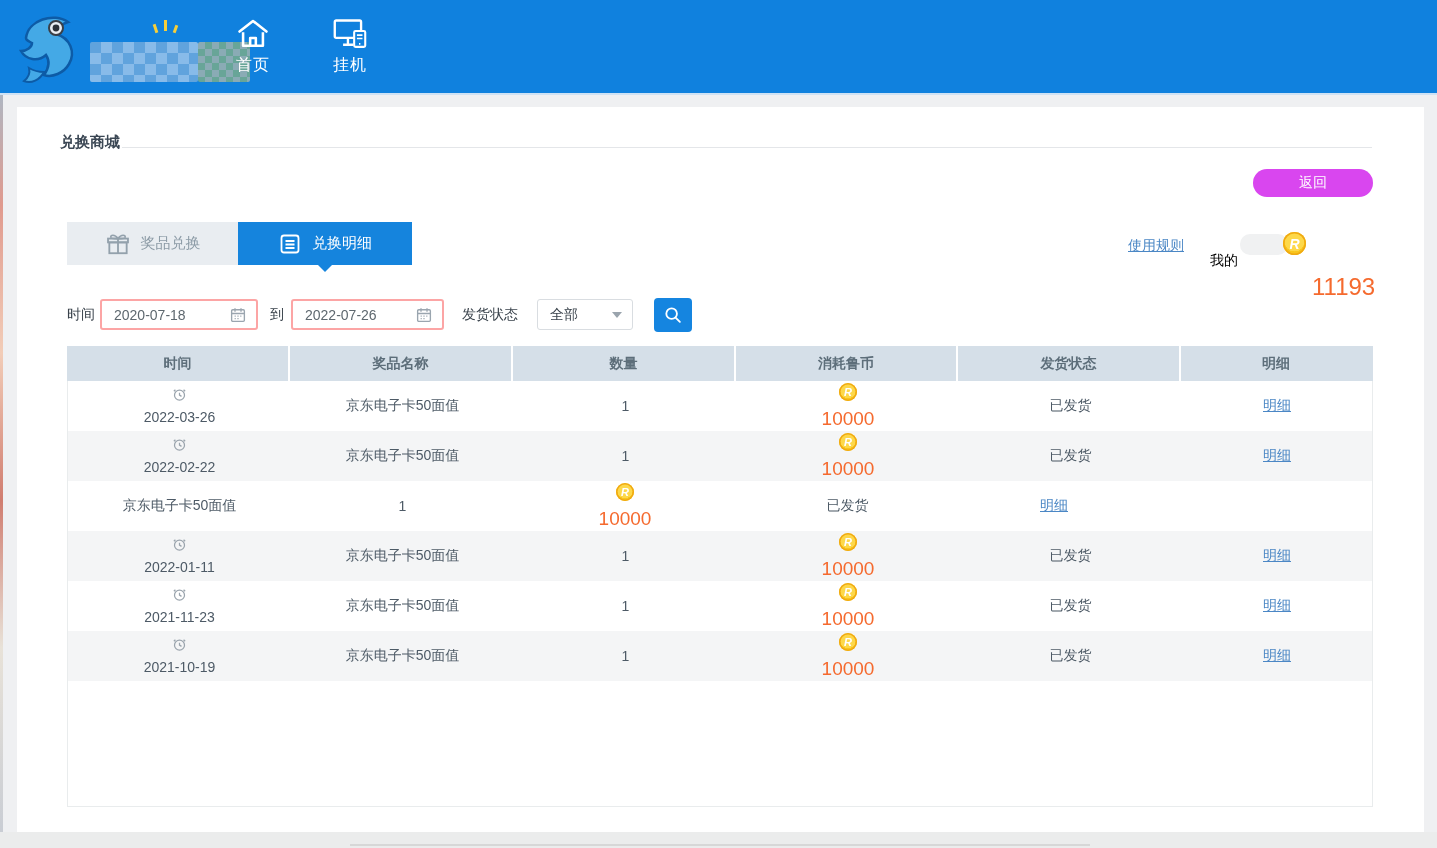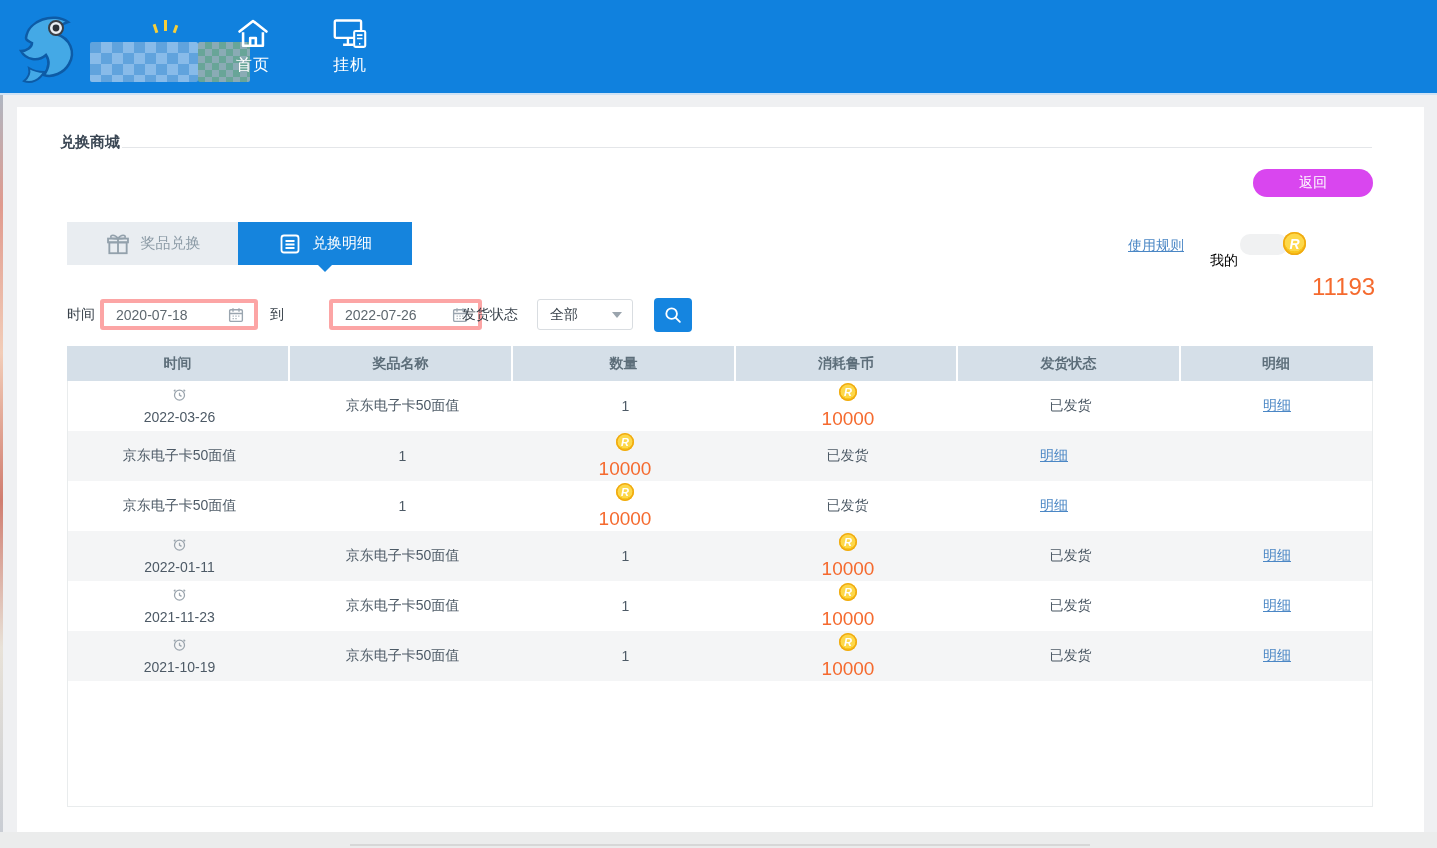--- a/index.html
+++ b/index.html
@@ -61,23 +61,23 @@
     background:radial-gradient(circle at 50% 42%, #fdd84a 0 55%, #F9C51D 56%); color:#fff; font-weight:bold; font-style:italic;
     box-shadow:inset 0 0 0 1.5px #f0aa12; }
   .coin-big { position:absolute; left:1266px; top:125px; width:23px; height:23px; font-size:14px; }
   .balance { position:absolute; left:1295px; top:120px; font-size:24px; color:#F56A2E;margin-top:46px; }
 
   
   .filter-label { position:absolute; top:199px; font-size:14px; color:#39424B; }
   .fl-time { left:50px; }
   .fl-to { left:253px; }
   .fl-status { left:445px; }
-  .date-input { position:absolute; top:192px; width:158px; height:31px; border:4px solid #fca5a5; border-radius:3px; background:#fff; display:flex; align-items:center; }
+  .date-input { position:absolute; top:192px; width:158px; height:31px; border:2px solid #fca5a5; border-radius:3px; background:#fff; display:flex; align-items:center; }
   .di-1 { left:83px; }
-  .di-2 { left:274px; width:153px;margin-left:38px; }
+  .di-2 { left:274px; width:153px; }
   .date-input input { border:none; outline:none; width:100%; font-size:14px; color:#5E686F; padding-left:12px; font-family:inherit; background:transparent; }
   .date-input .cal { margin-right:9px; flex:none; }
   .status-select { position:absolute; left:520px; top:192px; width:96px; height:31px; border:1px solid #D9DDE1; border-radius:3px;
     display:flex; align-items:center; cursor:pointer; background:#fff; }
   .status-select .sel-text { font-size:14px; color:#39424B; padding-left:12px; flex:1; }
   .caret { width:0; height:0; border-left:5px solid transparent; border-right:5px solid transparent; border-top:6px solid #9aa4ad; margin-right:10px; }
   .search-btn { position:absolute; left:637px; top:191px; width:38px; height:34px; border:none; border-radius:4px;
     background:#1585E0; cursor:pointer; display:flex; align-items:center; justify-content:center; }
 
   
@@ -249,20 +249,28 @@
             </div>
           <div class="gc c5">
               <span>已发货</span>
             </div>
           <div class="gc c6">
               <a class="detail-link">明细</a>
             </div>
         </div>
 
         <div class="grid-row">
+          <div class="gc c1">
+              <svg width="15" height="15" viewBox="0 0 24 24">
+                <circle cx="12" cy="13" r="8" fill="none" stroke="#9AA4AD" stroke-width="2"></circle>
+                <path d="M12 9 V13 L15.2 15" fill="none" stroke="#9AA4AD" stroke-width="2"></path>
+                <path d="M5.5 4.5 L3 6.8 M18.5 4.5 L21 6.8" stroke="#9AA4AD" stroke-width="2.2"></path>
+              </svg>
+              <span>2022-02-22</span>
+            </div>
           <div class="gc c2">
               <span>京东电子卡50面值</span>
             </div>
           <div class="gc c3">
               <span>1</span>
             </div>
           <div class="gc c4">
               <span class="coin coin-sm">R</span>
               <span class="cost-val">10000</span>
             </div>

